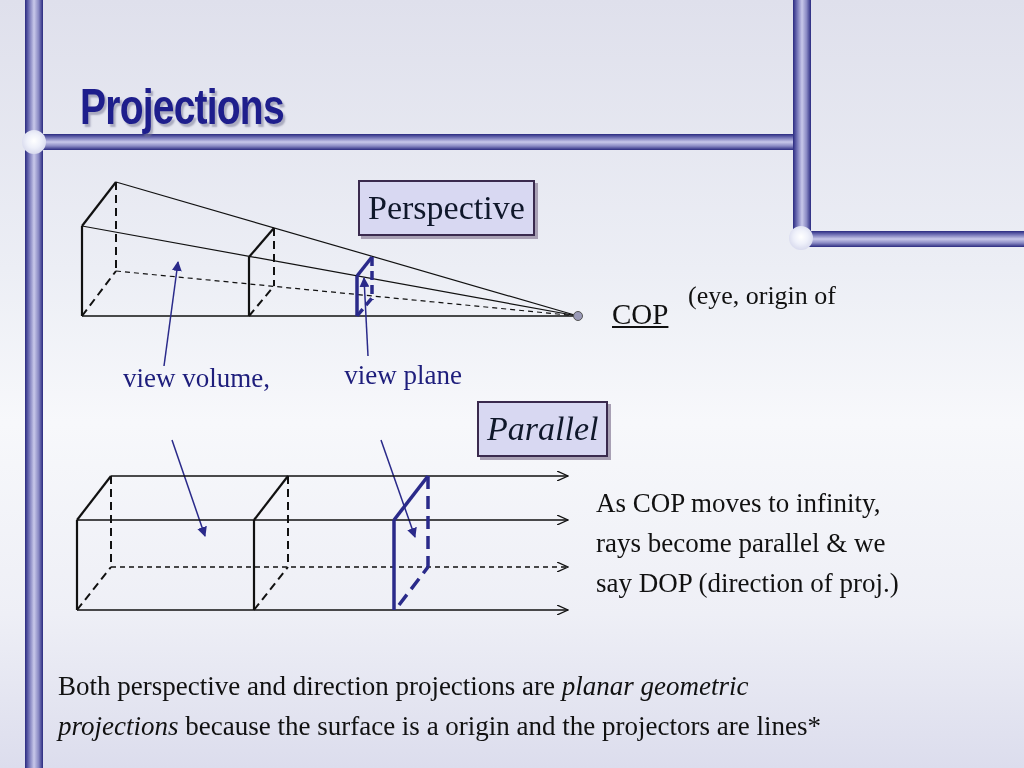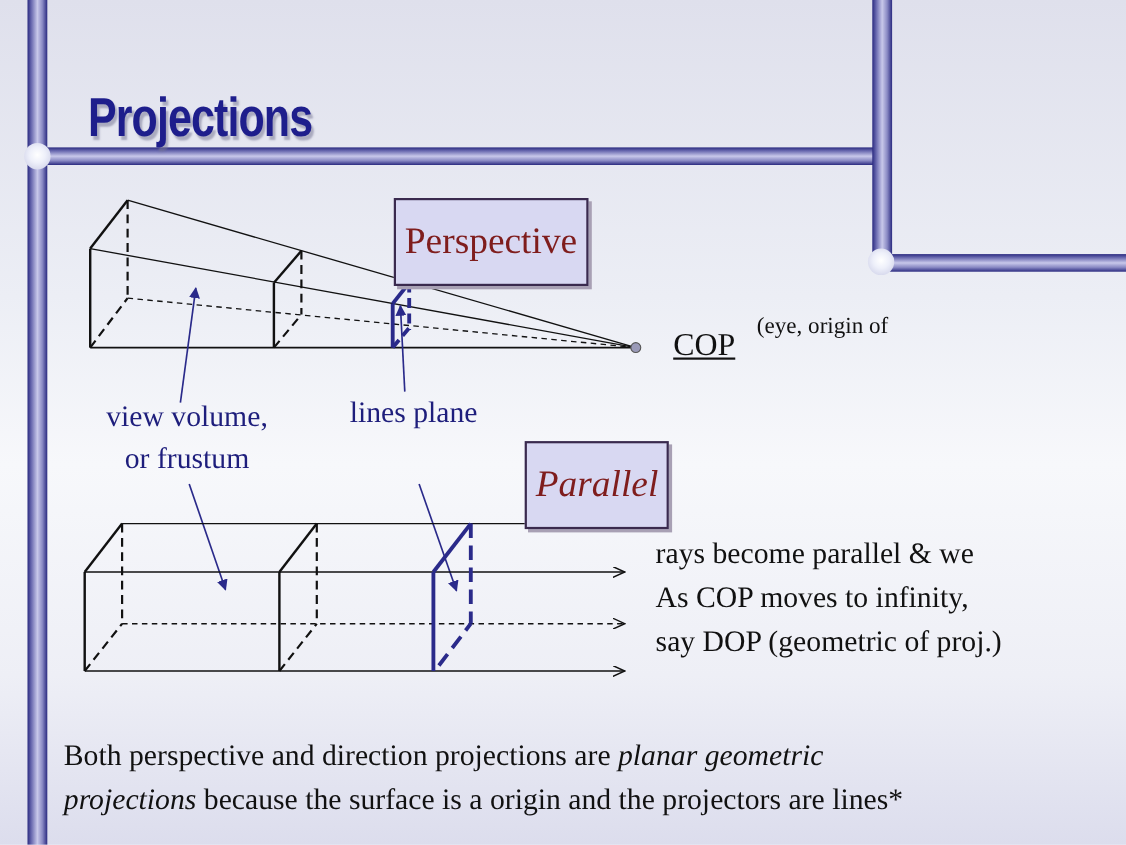--- a/index.html
+++ b/index.html
@@ -20,27 +20,27 @@
     width:24px; height:24px; border-radius:50%;
     background: radial-gradient(circle at 50% 45%, #ffffff 0%, #eef0fa 40%, #c8cae4 100%);
   }
   .title {
     left:80px; top:78px; font-family:"Liberation Sans", sans-serif; font-weight:bold;
     font-size:50px; color:#1e1e8c; letter-spacing:-1px; transform:scaleX(0.78); transform-origin:left top;
     text-shadow: 3px 3px 2px rgba(120,120,150,0.55);
   }
   .boxlabel {
     background:#d8d8f2; border:2px solid #3a2a4e; box-shadow: 3px 3px 0 #a8a0b4;
-    font-size:34px; color:#7f1d1d; padding:12px 8px; line-height:52px; white-space:nowrap;
+    font-size:34px; color:#0f172a; padding:0 8px; line-height:52px; white-space:nowrap;
   }
   .navy { color:#1e1e7c; }
   .blk { color:#111; }
   .t26 { font-size:27px; line-height:38px; }
   .t28 { font-size:29px; line-height:40px;text-decoration:underline; }
-  .center { text-align:center; }
+  .center { text-align:right; }
   svg { position:absolute; left:0; top:0; }
 </style>
 </head>
 <body>
 
 <div class="abs vtube" style="left:25px;top:0;width:18px;height:768px;"></div>
 <div class="abs htube" style="left:36px;top:134px;width:760px;height:16px;"></div>
 <div class="abs vtube" style="left:793px;top:0;width:18px;height:240px;"></div>
 <div class="abs htube" style="left:800px;top:231px;width:224px;height:16px;"></div>
 <div class="abs knob" style="left:22px;top:130px;"></div>
@@ -105,34 +105,33 @@
     <line x1="394" y1="520" x2="428" y2="476"></line>
     <line x1="428" y1="476" x2="428" y2="567" stroke-dasharray="13,7"></line>
     <line x1="399" y1="605" x2="428" y2="567" stroke-dasharray="13,7"></line>
   </g>
 </svg>
 
 <div class="abs boxlabel" style="left:358px;top:180px;">Perspective</div>
 <div class="abs boxlabel" style="left:477px;top:401px;font-style:italic;">Parallel</div>
 
 <div class="abs blk t28" style="left:612px;top:294px;">COP</div>
-<div class="abs blk" style="left:688px;top:276px;font-size:21px;line-height:40px;">
+<div class="abs blk" style="left:688px;top:276px;font-size:26px;line-height:40px;">
   <div>(eye, origin of</div>
 </div>
 
 <div class="abs navy center t26" style="left:70px;top:359px;width:200px;">
   <div>view volume,</div>
-  <div>or frustum</div>
 </div>
 <div class="abs navy center t26" style="left:290px;top:356px;width:172px;">
-  <div>lines plane</div>
+  <div>view plane</div>
 </div>
 
 <div class="abs blk t26" style="left:596px;top:483px;line-height:40px;">
+  <div>As COP moves to infinity,</div>
   <div>rays become parallel &amp; we</div>
-  <div>As COP moves to infinity,</div>
-  <div>say DOP (geometric of proj.)</div>
+  <div>say DOP (direction of proj.)</div>
 </div>
 
 <div class="abs blk" style="left:58px;top:666px;font-size:27px;line-height:40px;width:970px;">
   <span>Both perspective and direction projections are </span><i>planar geometric</i><br>
   <i>projections</i><span> because the surface is a origin and the projectors are lines*</span>
 </div>
 
 </body></html>

